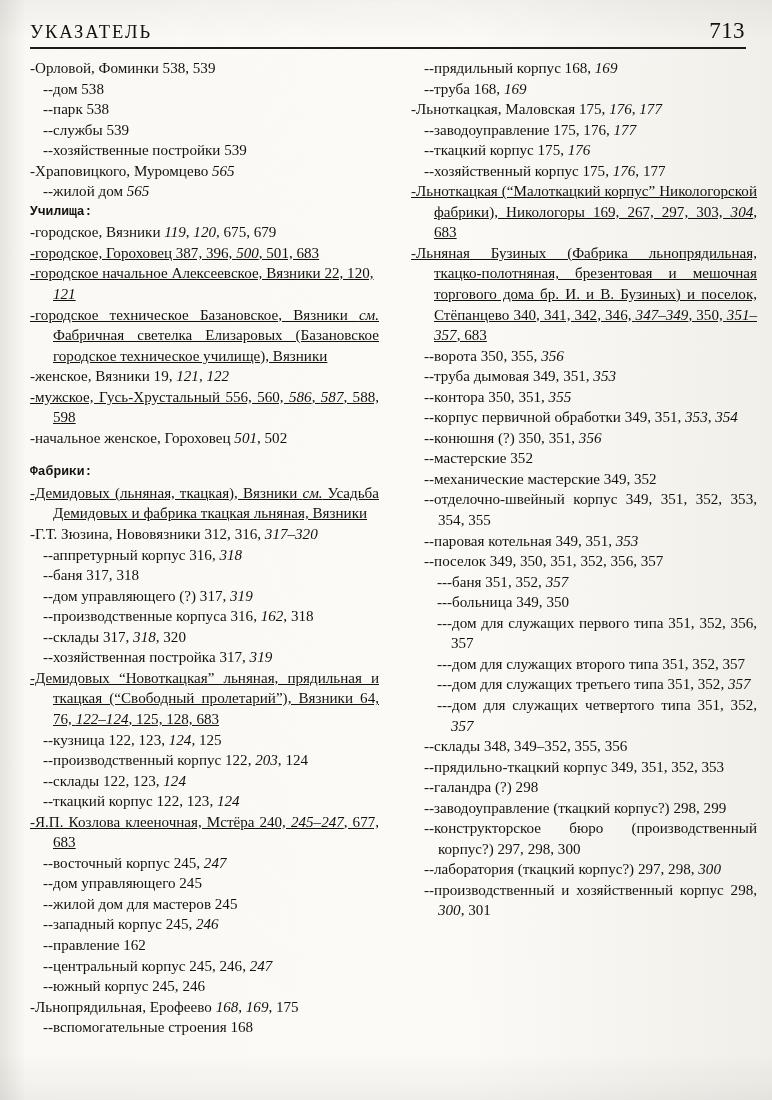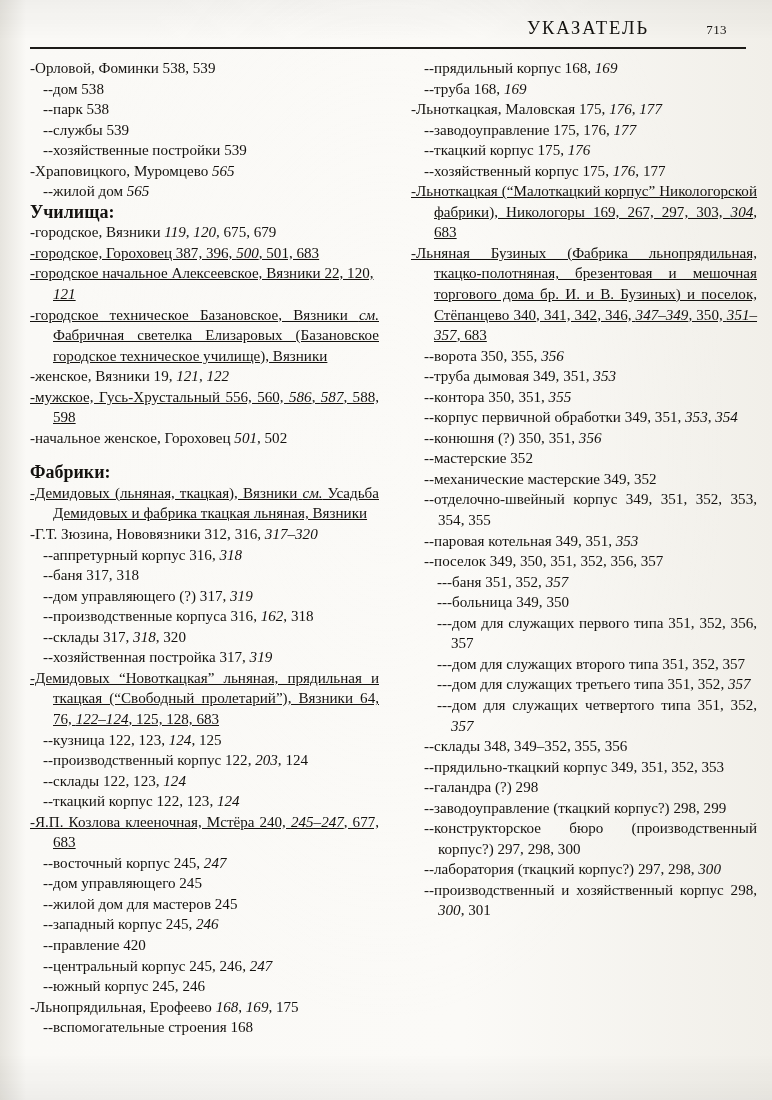--- a/index.html
+++ b/index.html
@@ -32,33 +32,33 @@
       linear-gradient(to top, rgba(0,0,0,0.05) 0px, rgba(0,0,0,0) 46px);
     mix-blend-mode: multiply;
     opacity: .85;
   }
 
   
   .runhead {
     position: absolute;
     top: 18px;
     left: 30px;
-    right: 45px;
+    right: 27px;
     display: flex;
-    justify-content: flex-end;
+    justify-content: space-between;
     align-items: baseline;
   }
   .runhead-title {
     font-size: 18.5px;
     letter-spacing: 1.9px;
     font-weight: 400;
     white-space: nowrap;
   }
   .runhead-folio {
-    font-size: 13px;
+    font-size: 23px;
     font-weight: 400;
     margin-left: 38px;
     letter-spacing: .4px;
     min-width: 40px;
     text-align: right;
   }
   .rule {
     position: absolute;
     top: 47px;
     left: 30px;
@@ -95,24 +95,25 @@
   .lvl1 { margin-left: 13px; }
   .lvl2 { margin-left: 26px; }
   
   .lvl0.wrap { padding-left: 23px; text-indent: -23px; text-decoration: underline; }
   .lvl1.wrap { padding-left: 14px; text-indent: -14px; }
   .lvl2.wrap { padding-left: 14px; text-indent: -14px; }
 
   .just { text-align: justify; text-align-last: left; }
 
   .head {
-    font-size: 18px;
+    font-size: 13px;
     line-height: 20.55px;
     font-weight: bold;
     margin: 0;
+    font-family: Liberation Mono, monospace;
   }
   .gap-before { margin-top: 14px; }
 
   i, .i { font-style: italic; }
 </style>
 </head>
 <body>
 
 <div class="page">
 
@@ -152,21 +153,21 @@
         <p class="entry lvl0 wrap just">-Демидовых “Новоткацкая” льняная, прядильная и ткацкая (“Свободный пролетарий”), Вязники 64, 76, <i>122–124</i>, 125, 128, 683</p>
         <p class="entry lvl1">--кузница 122, 123, <i>124</i>, 125</p>
         <p class="entry lvl1">--производственный корпус 122, <i>203</i>, 124</p>
         <p class="entry lvl1">--склады 122, 123, <i>124</i></p>
         <p class="entry lvl1">--ткацкий корпус 122, 123, <i>124</i></p>
         <p class="entry lvl0 wrap just">-Я.П. Козлова клееночная, Мстёра 240, <i>245–247</i>, 677, 683</p>
         <p class="entry lvl1">--восточный корпус 245, <i>247</i></p>
         <p class="entry lvl1">--дом управляющего 245</p>
         <p class="entry lvl1">--жилой дом для мастеров 245</p>
         <p class="entry lvl1">--западный корпус 245, <i>246</i></p>
-        <p class="entry lvl1">--правление 420</p>
+        <p class="entry lvl1">--правление 162</p>
         <p class="entry lvl1">--центральный корпус 245, 246, <i>247</i></p>
         <p class="entry lvl1">--южный корпус 245, 246</p>
         <p class="entry lvl0">-Льнопрядильная, Ерофеево <i>168</i>, <i>169</i>, 175</p>
         <p class="entry lvl1">--вспомогательные строения 168</p>
       </div>
     <div class="col col-right">
         <p class="entry lvl1">--прядильный корпус 168, <i>169</i></p>
         <p class="entry lvl1">--труба 168, <i>169</i></p>
         <p class="entry lvl0">-Льноткацкая, Маловская 175, <i>176</i>, <i>177</i></p>
         <p class="entry lvl1">--заводоуправление 175, 176, <i>177</i></p>

